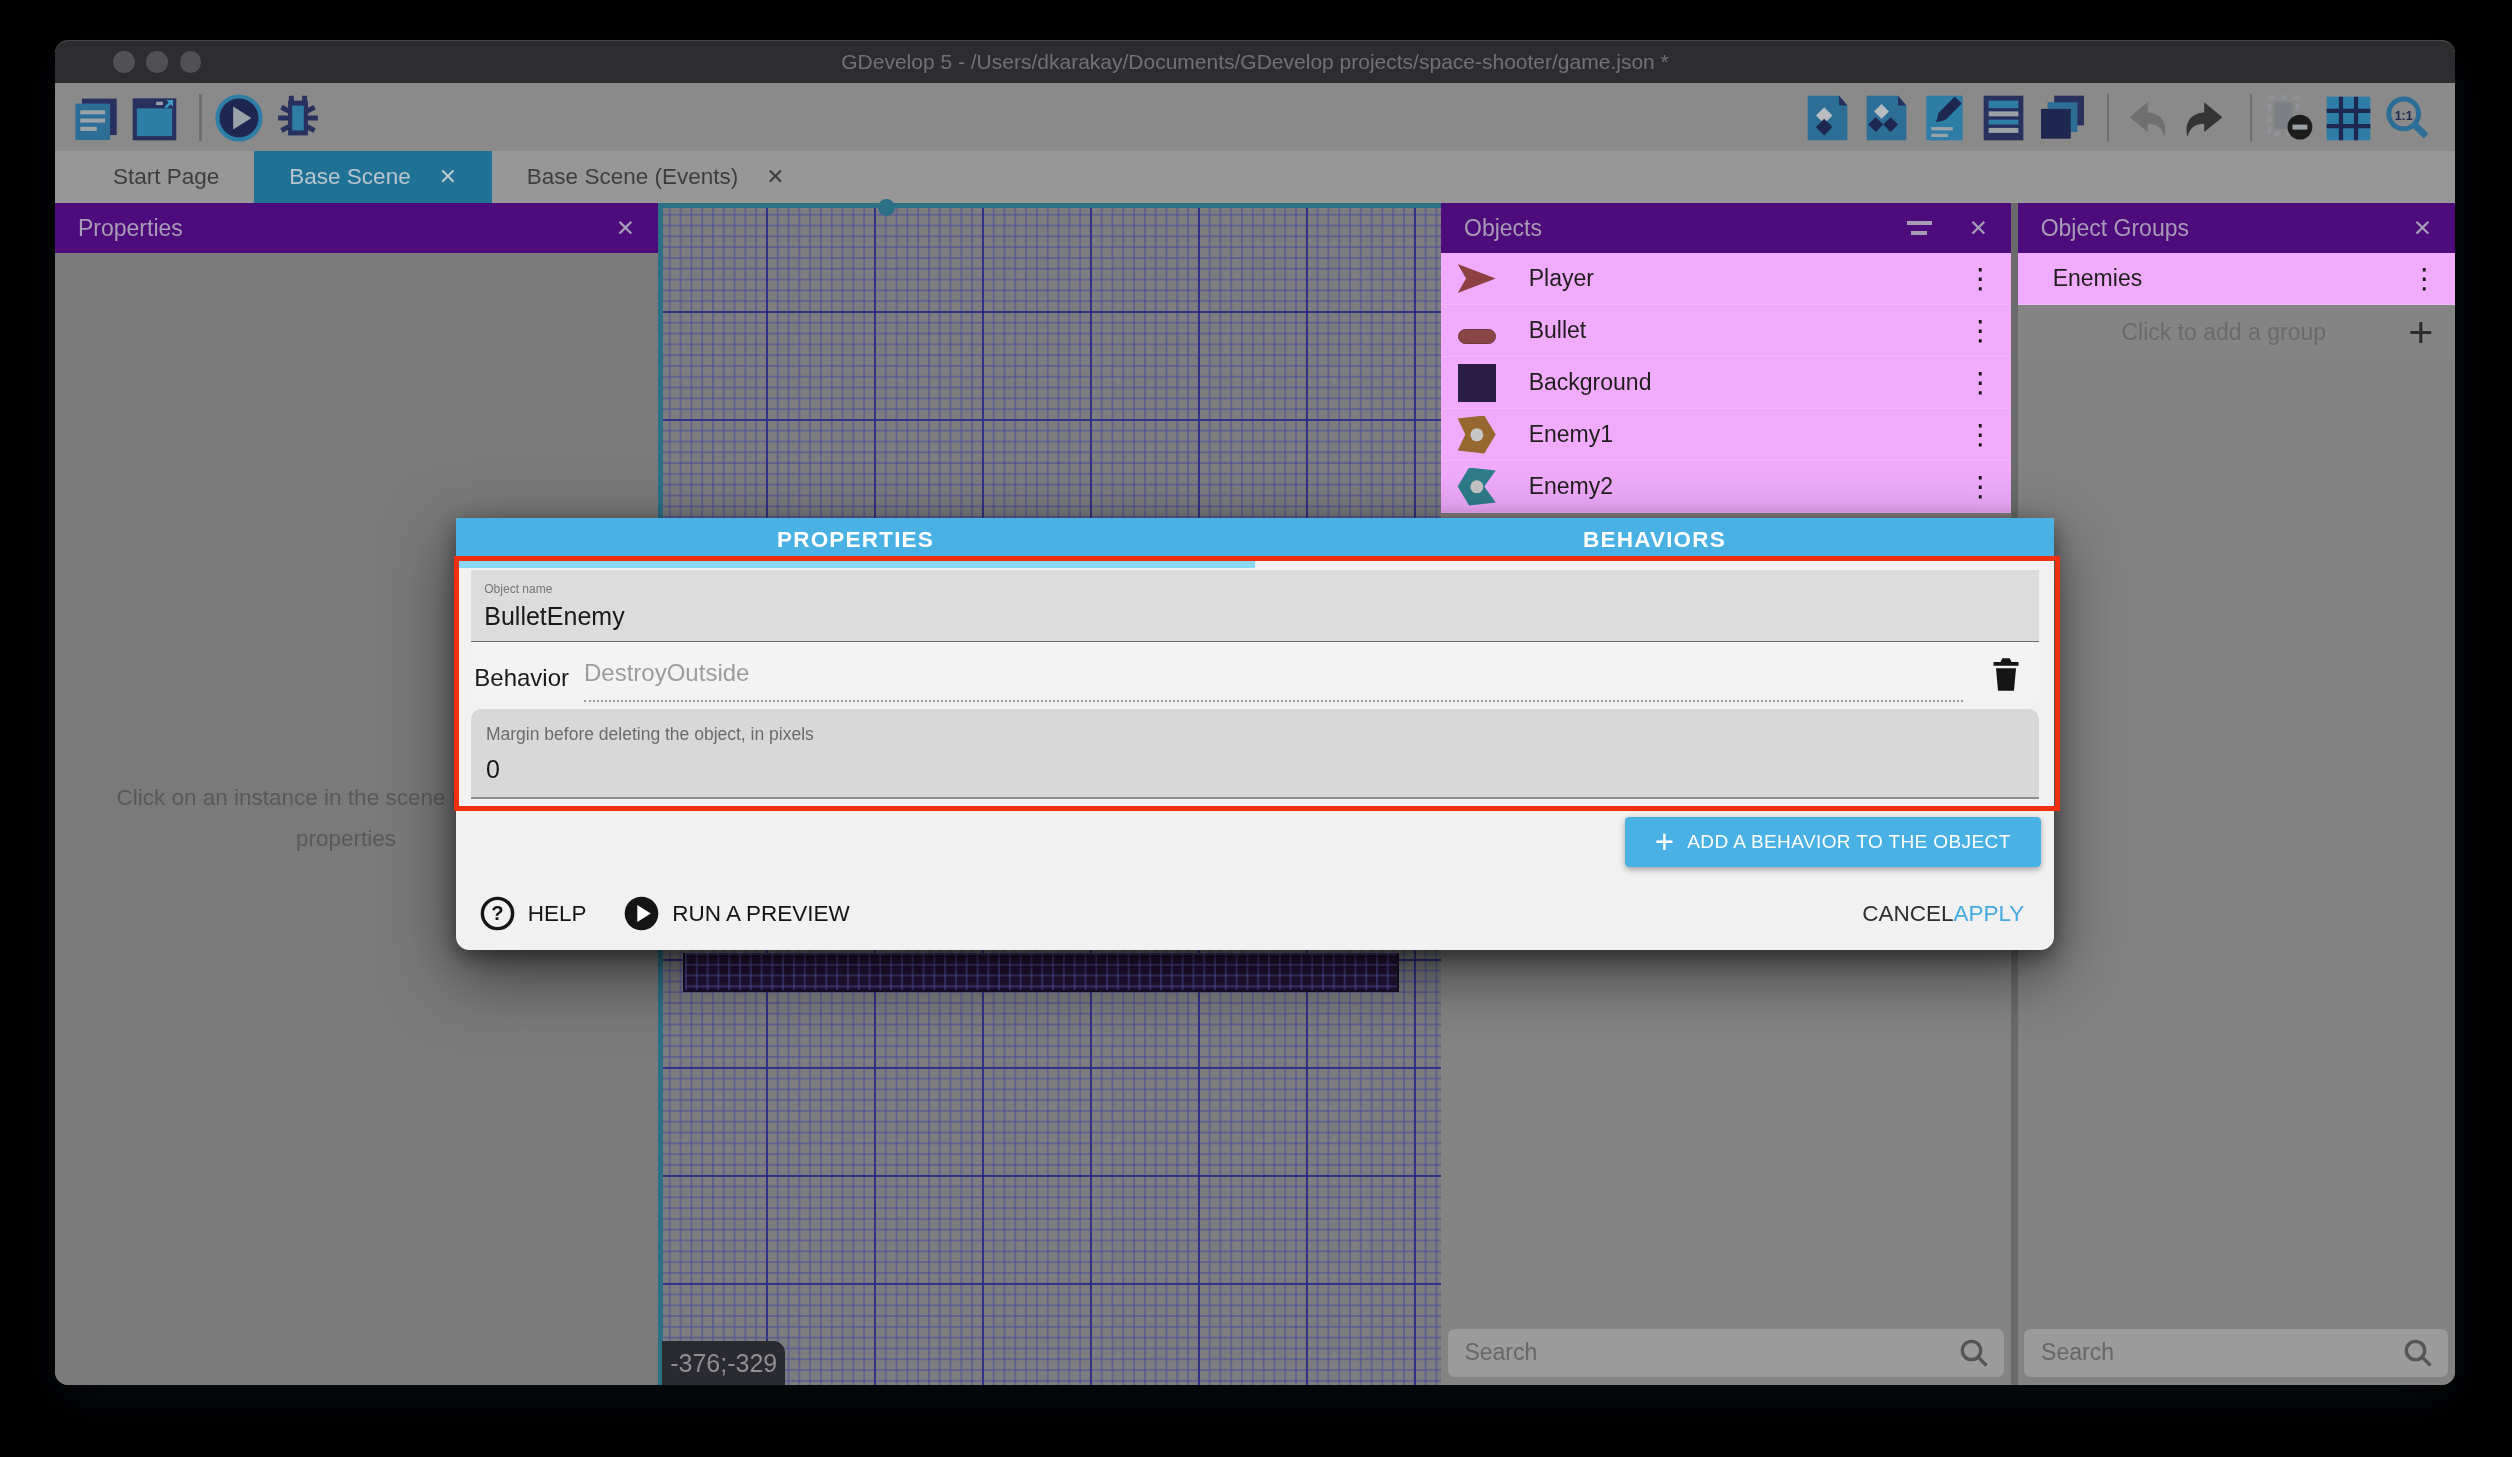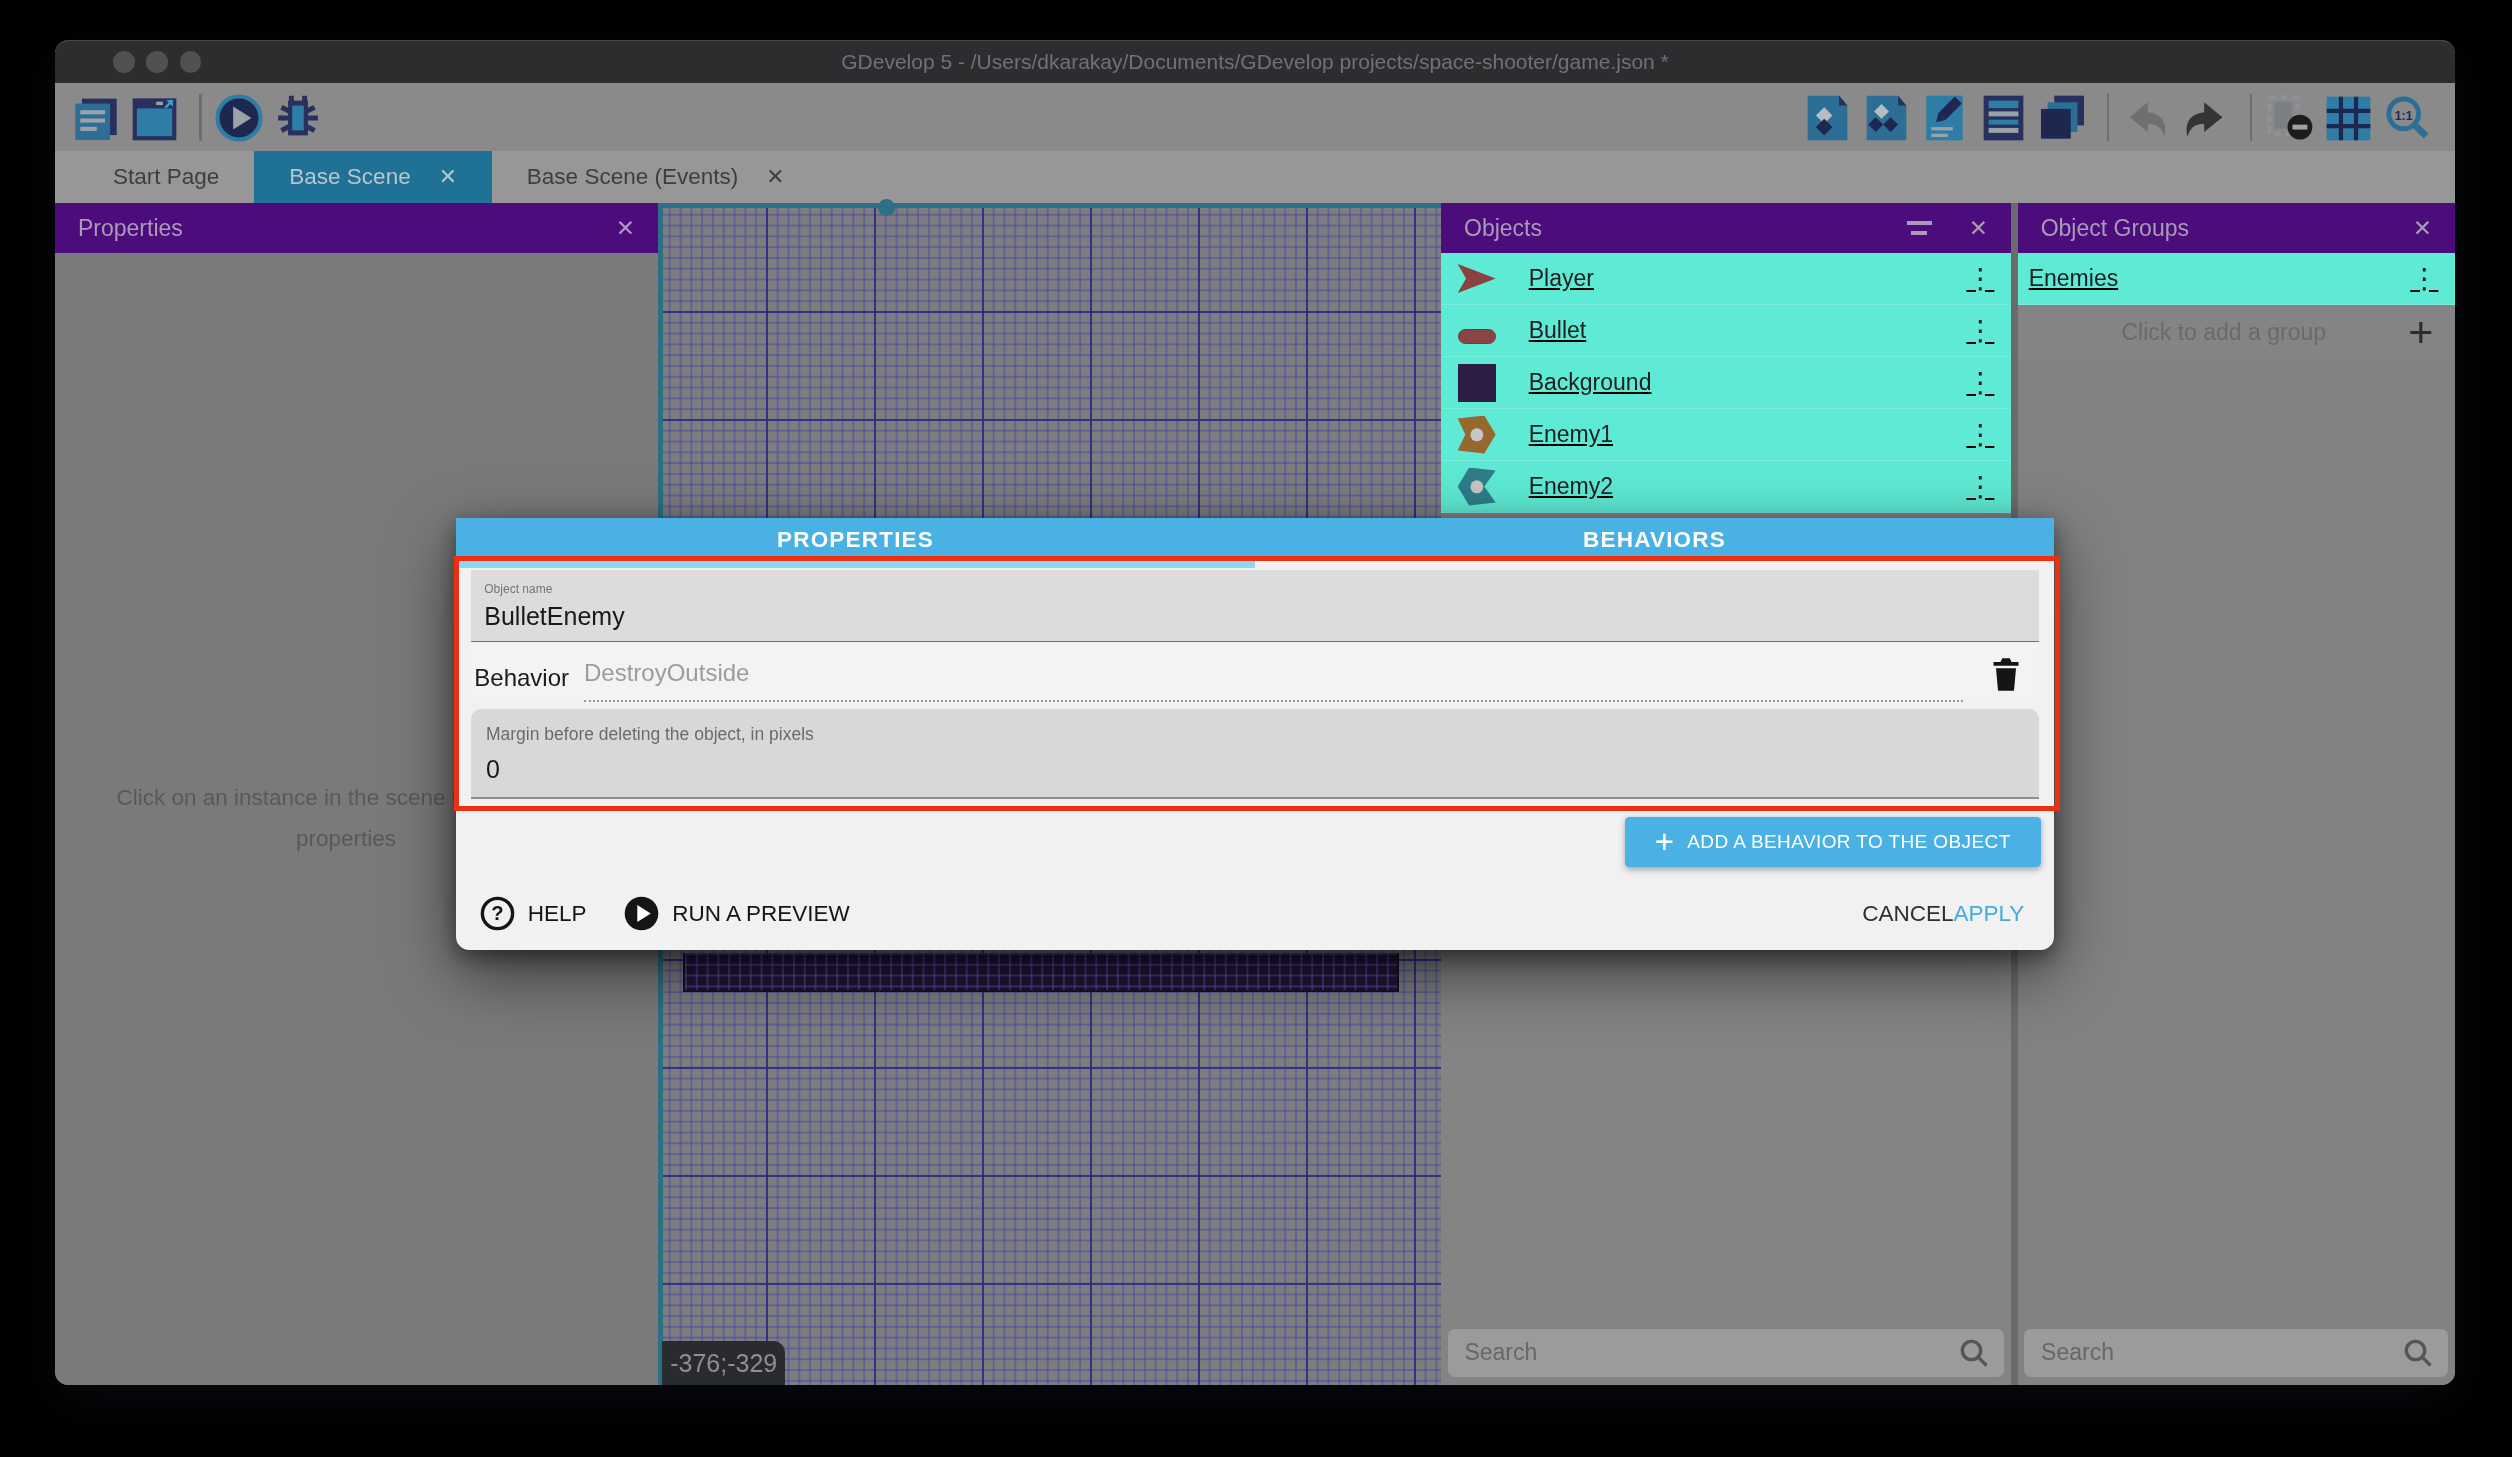--- a/index.html
+++ b/index.html
@@ -68,21 +68,21 @@
     background-size:10.8px 10.8px;}
   .coords{position:absolute;left:4.2px;bottom:0;width:123px;height:44px;background:#2a2a31;
     border-radius:0 11.7px 0 0;display:flex;align-items:center;justify-content:center;
     color:#8e8e93;font-size:25px;}
 
   
   .objects{position:relative;width:570px;background:#848484;flex:none;display:flex;flex-direction:column;}
   .vdiv{width:6.7px;background:#6b6b6b;flex:none;}
   .groups{position:relative;flex:1;background:#828282;display:flex;flex-direction:column;}
 
-  .row{height:52px;display:flex;align-items:center;padding:0 16.7px;border-bottom:1.7px solid rgba(255,255,255,.16);background:#5eead4;text-decoration:underline;}
+  .row{height:52px;display:flex;align-items:center;padding:0 16.7px;border-bottom:1.7px solid rgba(255,255,255,.16);background:#f0abfc;}
   .row .rlabel{font-size:23px;color:#1e1e1e;}
   .kebab{margin-left:auto;color:#161616;font-size:28px;line-height:1;letter-spacing:0;}
   .sprite{width:38px;height:38px;margin-right:33px;position:relative;flex:none;}
   .s0{background:#8d4040;clip-path:polygon(0 12%,100% 50%,0 88%,22% 50%);}
   .s1{height:15px;margin-top:11.7px;border-radius:8.3px;background:#8a4545;border:1.7px solid #703a3a;}
   .s2{background:#2c1d44;}
   .s3{background:#96672f;clip-path:polygon(0 8%,70% 0,100% 50%,70% 100%,0 92%,20% 50%);}
   .s4{background:#2e7d8a;clip-path:polygon(100% 8%,30% 0,0 50%,30% 100%,100% 92%,70% 50%);}
   .sdot{position:absolute;left:50%;top:50%;width:13.3px;height:13.3px;border-radius:50%;background:#c6c6c6;transform:translate(-50%,-50%);}
 
@@ -354,21 +354,21 @@
       </div>
 
       <div class="vdiv"></div>
 
       <div class="groups">
         <div class="phead">
           <span>Object Groups</span>
           <span class="hx">✕</span>
         </div>
 
-        <div class="row" style="padding-left:11px;">
+        <div class="row" style="padding-left:35px;">
           <span class="rlabel">Enemies</span>
           <span class="kebab">⋮</span>
         </div>
         <div class="addrow">
           <span class="ahint">Click to add a group</span>
           <span class="plus">+</span>
         </div>
 
         <div class="psearch">
           <input type="text" placeholder="Search" style="">

